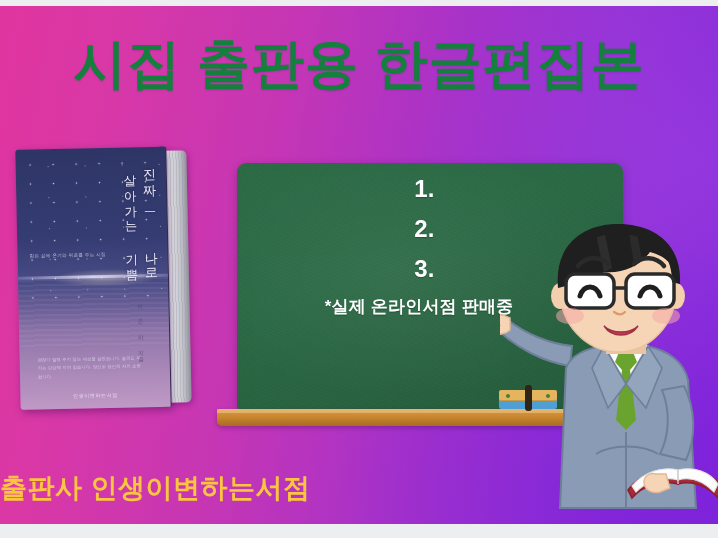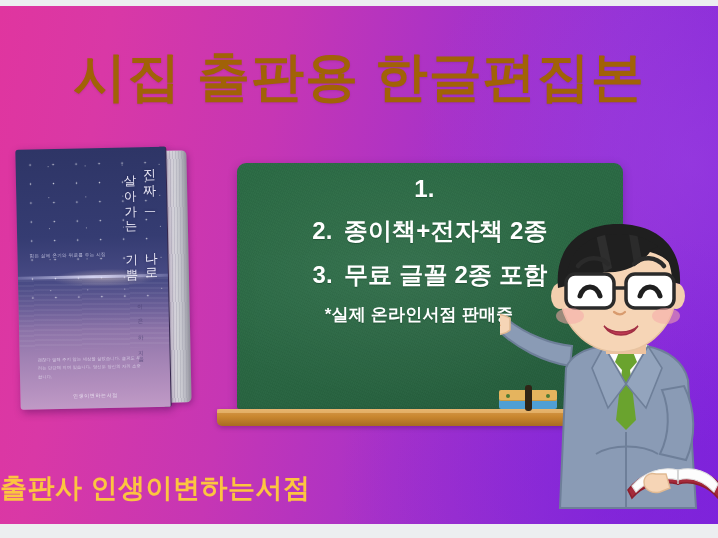--- a/index.html
+++ b/index.html
@@ -44,24 +44,24 @@
       radial-gradient(ellipse 420px 360px at 88% 92%, rgba(120,30,220,0.55) 0%, rgba(120,30,220,0.0) 70%),
       radial-gradient(ellipse 380px 400px at 96% 30%, rgba(160,70,230,0.45) 0%, rgba(160,70,230,0.0) 72%),
       linear-gradient(100deg, #e0359f 0%, #d938a6 14%, #c636b4 36%, #a832c8 58%, #9330d4 78%, #8126da 100%);
     z-index: 1;
   }
 
   
   .title {
     position: absolute;
     left: 0;
-    top: 49px;
+    top: 36px;
     width: 718px;
     text-align: center;
-    color: #a16207;
+    color: #15803d;
     font-size: 53px;
     font-weight: 700;
     letter-spacing: 1px;
     line-height: 1.05;
     z-index: 20;
     text-shadow: 0 1px 2px rgba(90,10,120,0.18);
     white-space: nowrap;
   }
 
   
@@ -398,25 +398,23 @@
 
   <div class="board-wrap">
     <div class="board"></div>
 
     <div class="board-lines">
       <div class="bline">
         <span class="num">1.</span>
       </div>
       <div class="bline">
         <span class="num">2.</span>
-        <span>종이책+전자책 2종</span>
       </div>
       <div class="bline">
         <span class="num">3.</span>
-        <span>무료 글꼴 2종 포함</span>
       </div>
       <div class="bnote">*실제 온라인서점 판매중</div>
     </div>
 
     <div class="eraser">
       <div class="eraser-felt"></div>
       <div class="eraser-top">
         <div class="eraser-dot l"></div>
         <div class="eraser-dot r"></div>
       </div>

